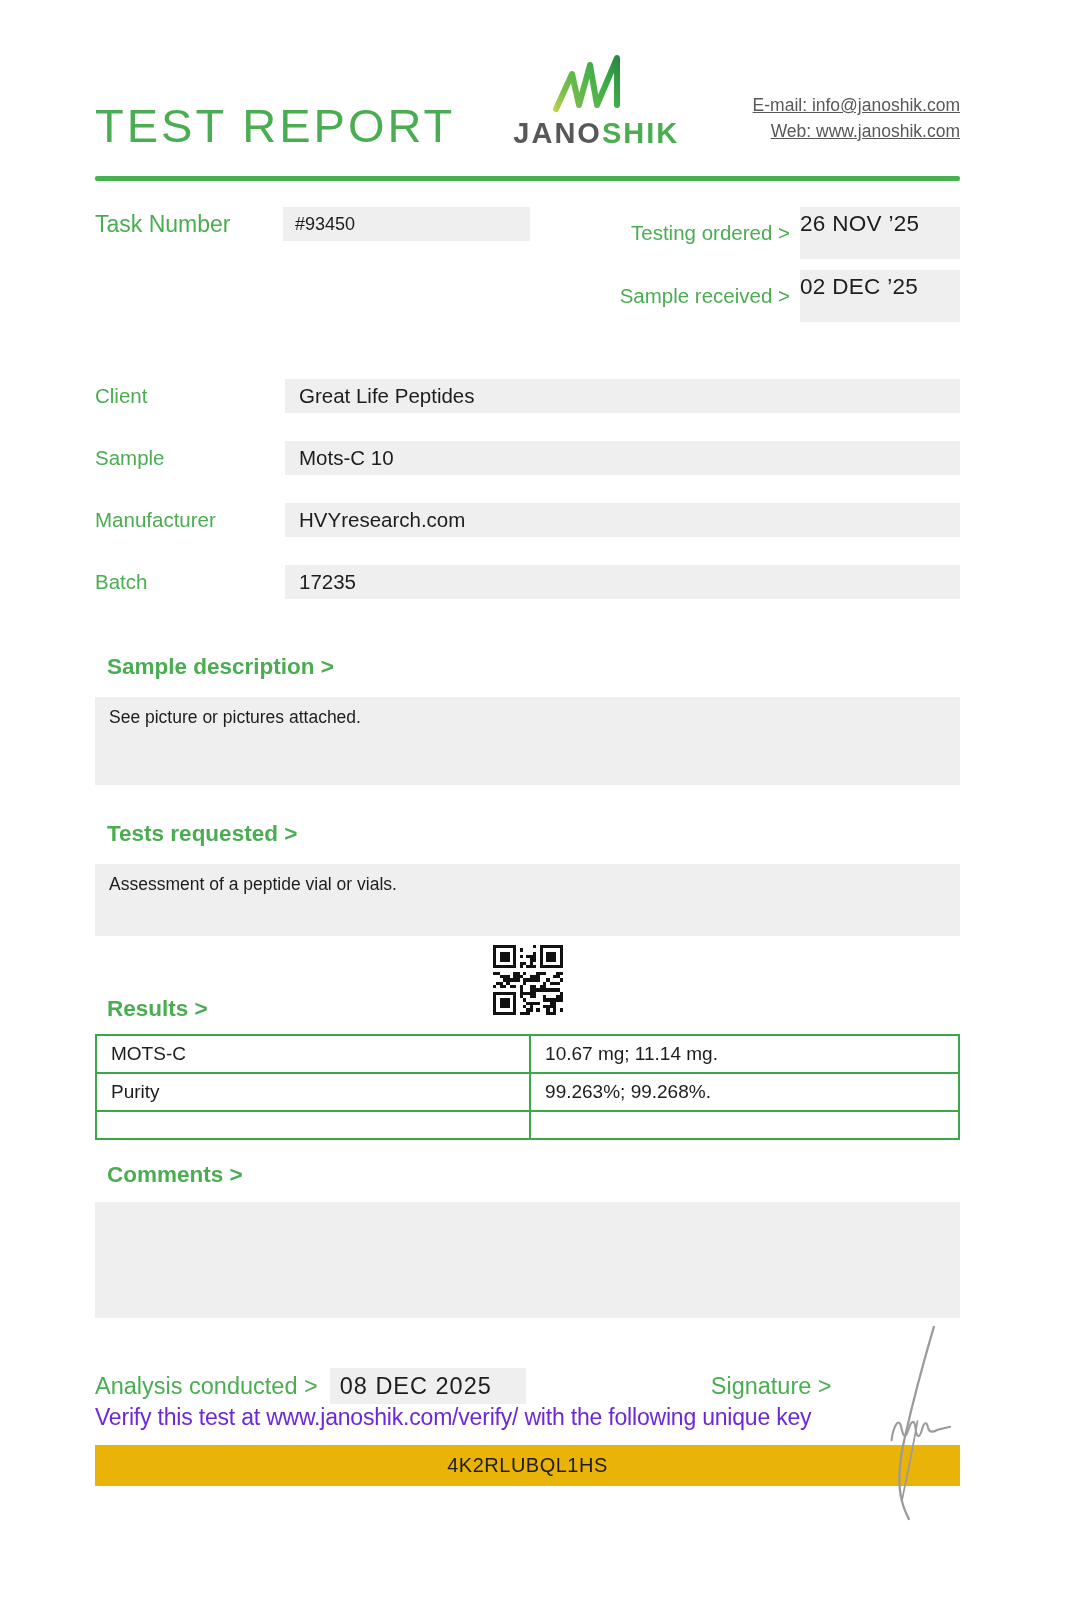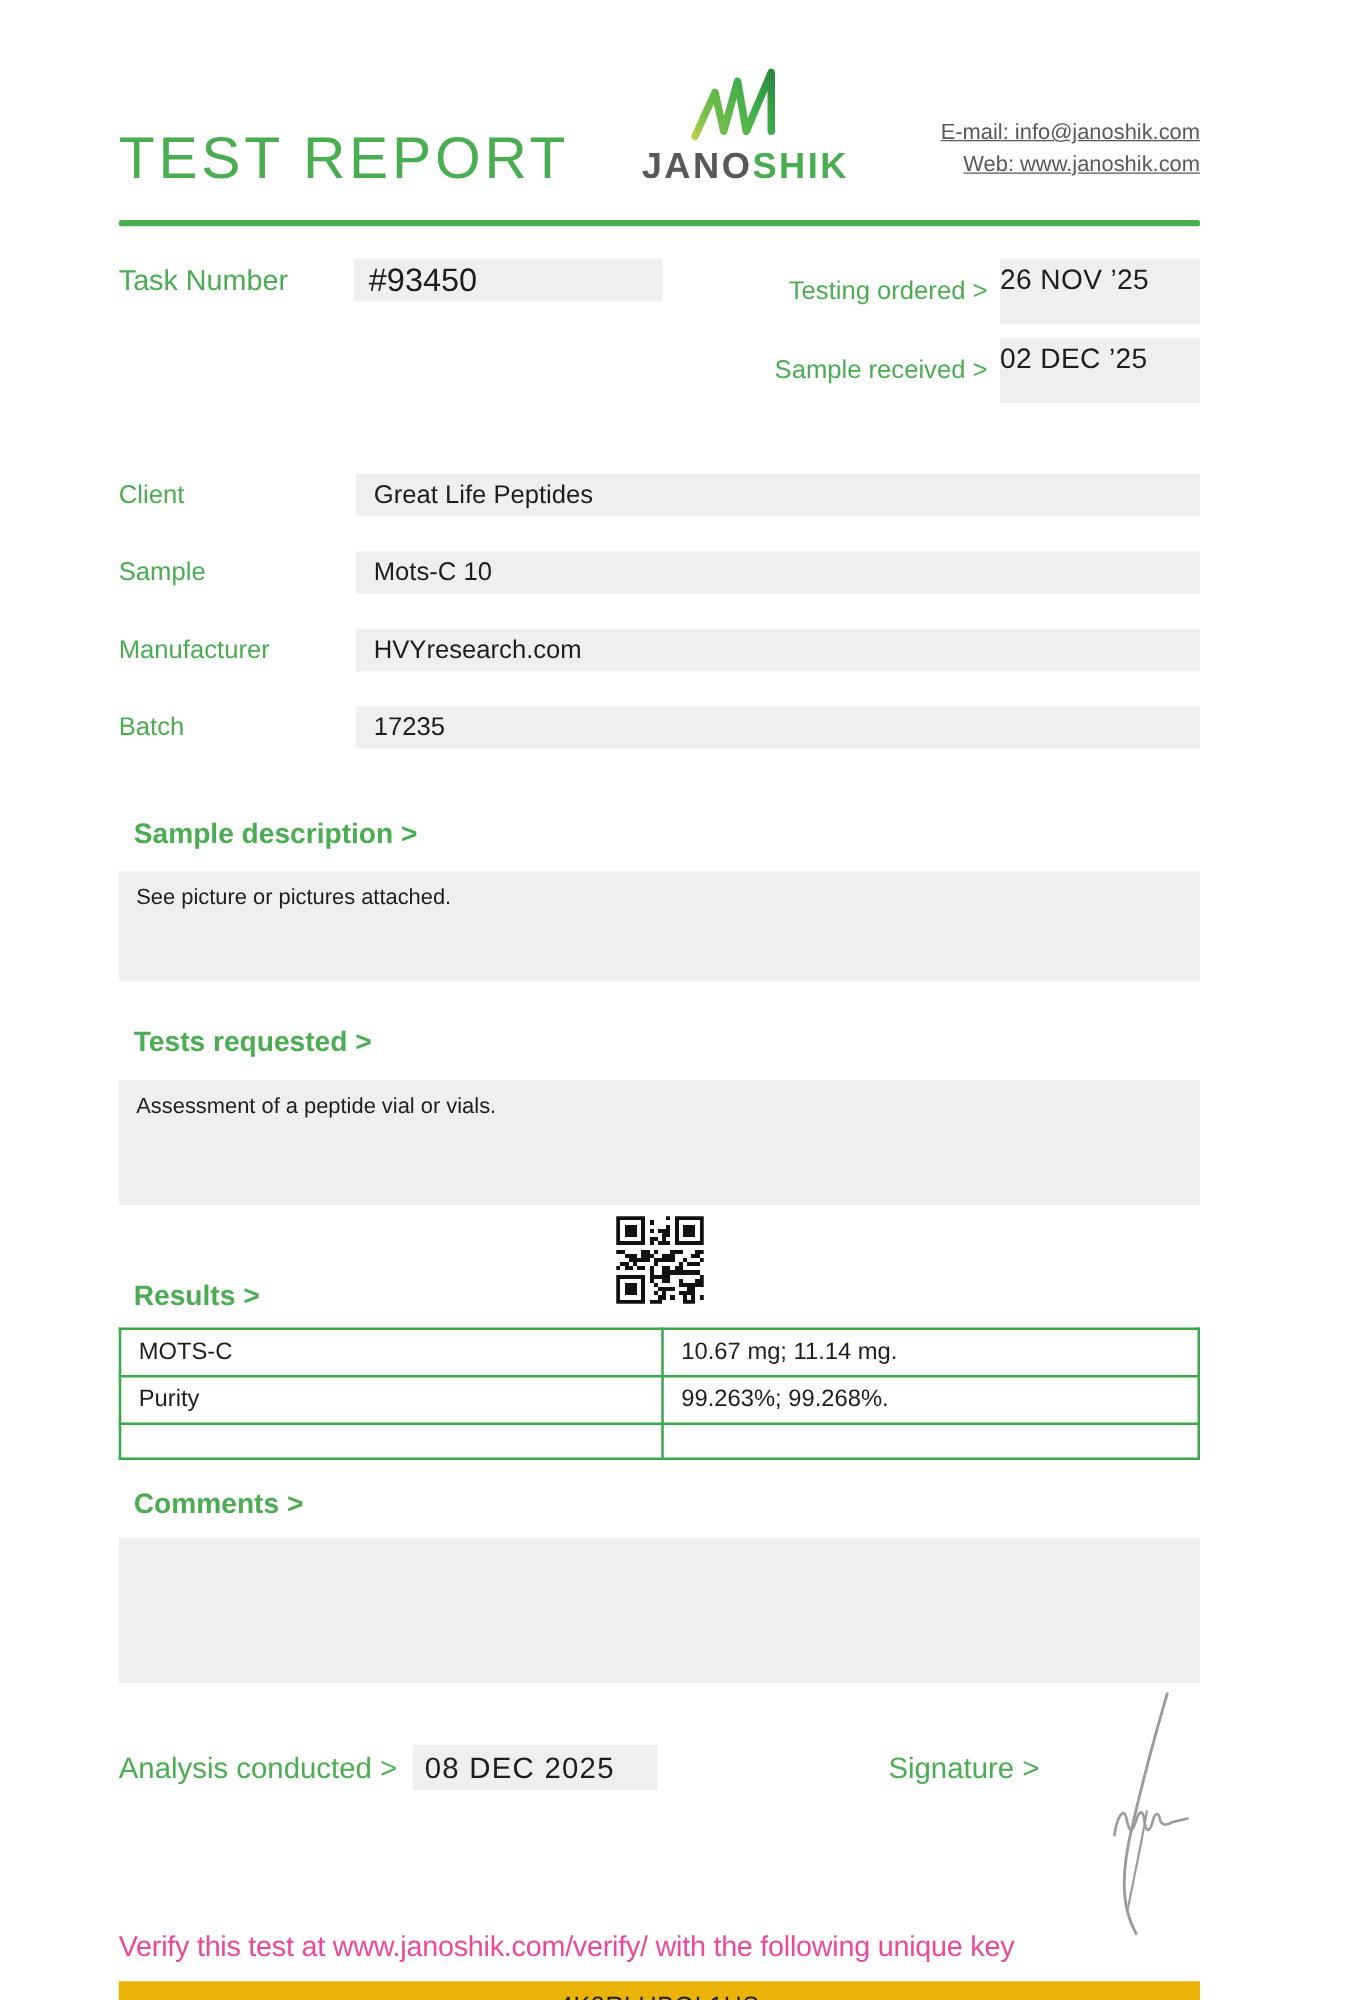--- a/index.html
+++ b/index.html
@@ -20,56 +20,56 @@
   .logo-text{font-size:29px;font-weight:bold;letter-spacing:2px;color:#58585a;margin-top:2px;}
   .logo-text .green{color:#4aad51;}
   .contact{margin-left:auto;text-align:right;color:#58585a;font-size:17.5px;line-height:1.45;padding-bottom:6px;white-space:nowrap;text-decoration:underline;}
   .divider{margin-top:26px;height:5px;background:#46b14e;border-radius:2px;}
   
   .task-row{margin-top:26px;display:flex;justify-content:space-between;align-items:flex-start;}
   .task-left{display:flex;align-items:center;}
   .green-label{color:#4aad51;white-space:nowrap;}
   .task-label{font-size:23px;width:188px;flex:none;}
   .value-box{background:#efefef;display:inline-block;box-sizing:border-box;}
-  .task-box{width:247px;height:34px;line-height:34px;padding-left:12px;font-size:26px;}
+  .task-box{width:247px;height:34px;line-height:34px;padding-left:12px;font-size:18px;}
   .task-right{display:flex;flex-direction:column;gap:11px;}
   .date-row{display:flex;align-items:center;}
   .date-label{font-size:20.5px;width:198px;text-align:right;margin-right:10px;}
   .date-box{width:160px;height:52px;line-height:34px;padding-left:0;font-size:22.5px;letter-spacing:0.3px;}
   
   .details{margin-top:57px;display:flex;flex-direction:column;gap:28px;}
   .detail-row{display:flex;align-items:center;}
   .detail-label{font-size:20.5px;width:190px;flex:none;}
   .detail-box{flex:1;height:34px;line-height:34px;padding-left:14px;font-size:20.5px;}
   
   .green-heading{margin:12px;font-weight:bold;font-size:22.5px;color:#4aad51;white-space:nowrap;}
   .sec-sample{margin-top:55px;}
   .sec-tests{margin-top:36px;}
   .gray-box{margin-top:17px;background:#efefef;box-sizing:border-box;padding:10px 14px;font-size:17.5px;}
   .box-sample{height:88px;}
-  .box-tests{height:100px;}
+  .box-tests{height:72px;}
   
   .results-head{position:relative;height:98px;}
   .results-heading{position:absolute;left:0;top:48px;}
   .qr{position:absolute;left:50%;transform:translateX(-50%);top:9px;width:70px;height:70px;}
   .results-table{width:100%;border-collapse:collapse;}
   .results-table td{border:2px solid #3aa74b;padding:0 0 0 14px;font-size:19px;background:#fff;}
   .results-table td.c1{width:50.3%;}
   .results-table tr.r td{height:36px;}
   .results-table tr.r-empty td{height:26px;}
   
   .sec-comments{margin-top:22px;}
   .box-comments{margin-top:14px;height:116px;}
   
   .footer-row{margin-top:50px;position:relative;display:flex;align-items:center;}
   .analysis-label{font-size:23.5px;}
   .analysis-box{margin-left:12px;width:196px;height:36px;line-height:36px;padding-left:10px;font-size:23.5px;letter-spacing:1px;}
   .signature-label{margin-left:185px;font-size:23.5px;}
   .signature{position:absolute;left:762px;top:-50px;width:96px;height:208px;pointer-events:none;}
-  .verify-text{margin-top:112px;color:#ec4899;font-size:23px;letter-spacing:-0.2px;white-space:nowrap;}
+  .verify-text{color:#6d28d9;font-size:23px;letter-spacing:-0.2px;white-space:nowrap;}
   .key-box{margin-top:14px;height:41px;line-height:41px;background:#eab308;text-align:center;font-size:20px;letter-spacing:0.5px;}
 </style>
 </head>
 <body>
 
 <div class="page">
 
   <header class="header">
     <h1 class="title">TEST REPORT</h1>
     <div class="logo">

